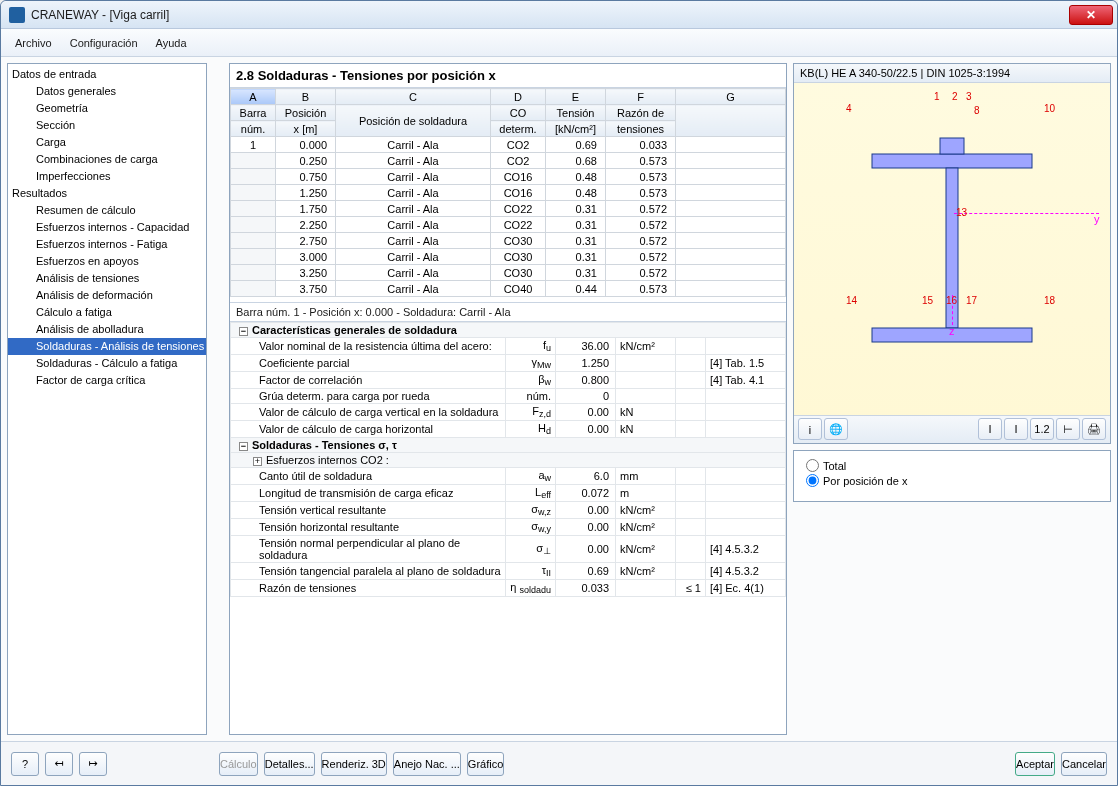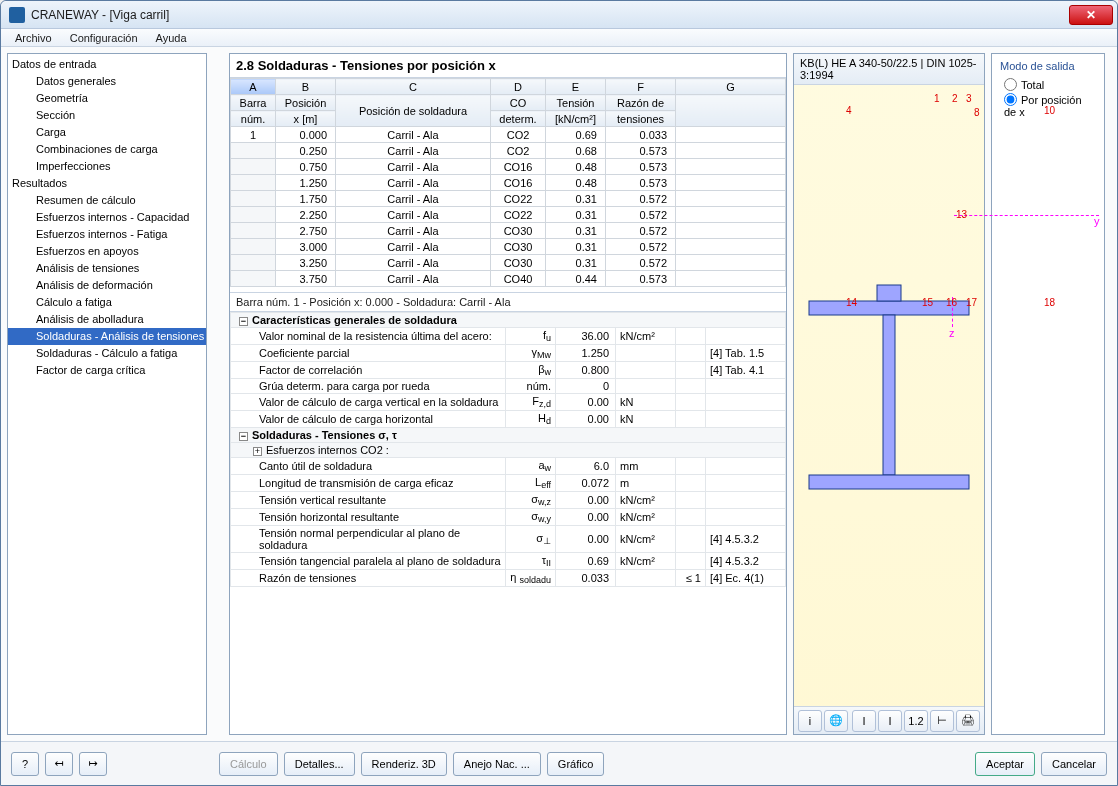--- a/index.html
+++ b/index.html
@@ -2,21 +2,21 @@
 <html><head>
 <meta charset="utf-8">
 <style>
 * { box-sizing: border-box; margin: 0; padding: 0; font-family: "Segoe UI", Tahoma, sans-serif; font-size: 11px; }
 body { background: #f0f0f0; width: 1118px; height: 786px; overflow: hidden; }
 .window { width: 1118px; height: 786px; background: #fff; border: 1px solid #5a7aa0; border-radius: 6px 6px 0 0; display: flex; flex-direction: column; }
 .titlebar { height: 28px; background: linear-gradient(#eef4fb, #d6e4f3); border-radius: 6px 6px 0 0; display: flex; align-items: center; padding: 0 4px; border-bottom: 1px solid #b8c8dd; }
 .titlebar .icon-app { width:16px; height:16px; margin:0 6px 0 4px; background:#2060a0; border-radius:2px; }
 .titlebar .title { flex:1; color:#1a1a1a; font-size:12px; }
 .titlebar .close { width:44px; height:20px; background: linear-gradient(#e67,#c11); border:1px solid #a00; border-radius:3px; color:#fff; text-align:center; line-height:18px; font-weight:bold; font-size:12px; }
-.menubar { height:18px; background: linear-gradient(#fafcfe,#eaf0f8); border-bottom:1px solid #c9d4e2; display:flex; align-items:center; padding:0 6px; gap:2px;}
+.menubar { height:28px; background: linear-gradient(#fafcfe,#eaf0f8); border-bottom:1px solid #c9d4e2; display:flex; align-items:center; padding:0 6px; gap:2px;}
 .menubar .mitem { padding:2px 8px; color:#1a1a1a; }
 .content { flex:1; display:flex; padding:6px; gap:22px; background:#fafbfc; }
 .tree { width:200px; background:#fff; border:1px solid #8ea4bd; overflow:auto; padding:2px 0; }
 .tree .node { padding:1px 4px 1px 12px; white-space:nowrap; cursor:default; line-height:15px;}
 .tree .node.sub { padding-left:28px; }
 .tree .node.sel { background:#316ac5; color:#fff; }
 .tree .root { font-weight:normal; padding-left:4px;}
 .main { flex:1; display:flex; gap:6px; min-width:0;}
 .center { flex:1; display:flex; flex-direction:column; min-width:0; border:1px solid #8ea4bd; background:#fff;}
 .sect-title { font-weight:bold; padding:4px 6px; font-size:13px; }
@@ -31,33 +31,33 @@
 table.props-t { border-collapse:collapse; width:100%; }
 table.props-t td { border:1px solid #e2e6ea; padding:1px 4px; height:15px; font-size:11px;}
 table.props-t td.lbl { padding-left:28px; }
 table.props-t td.hdr { font-weight:bold; background:#f5f7f9; padding-left:8px;}
 table.props-t td.sym { width:50px;text-align:right; }
 table.props-t td.val { width:60px; text-align:right; padding-right:6px;}
 table.props-t td.unit { width:60px; }
 table.props-t td.limit { width:30px; text-align:right;}
 table.props-t td.ref { width:80px; }
 .expander { display:inline-block; width:9px; height:9px; border:1px solid #888; text-align:center; line-height:7px; font-size:9px; margin-right:4px; background:#fff;}
-.right { width:318px; display:flex; flex-direction:row; gap:6px; }
+.right { width:318px; display:flex; flex-direction:column; gap:6px; }
 .viewer { flex:1; border:1px solid #8ea4bd; background: linear-gradient(#fffbe0, #fff8d4); display:flex; flex-direction:column;}
 .viewer-title { padding:3px 6px; background: linear-gradient(#f5f8fb,#e4ecf5); border-bottom:1px solid #c9d4e2; font-size:11px;}
 .viewer-canvas { flex:1; position:relative; }
 .viewer-tools { height:28px; background: linear-gradient(#f5f8fb,#e4ecf5); border-top:1px solid #c9d4e2; display:flex; align-items:center; padding:0 4px; gap:2px;}
 .tbtn { width:24px; height:22px; border:1px solid #b0c0d8; border-radius:3px; background:linear-gradient(#fefefe,#e8eef6); display:flex; align-items:center; justify-content:center; font-size:11px;}
 .outmode { border:1px solid #8ea4bd; background:#fff; padding:6px 8px 12px 8px;}
 .outmode .group-title { color:#2a5295; margin-bottom:6px;}
 .outmode label { display:block; margin:2px 0 2px 4px;}
 .outmode input[type=radio]{ margin-right:4px; vertical-align:-2px;}
 .footer { height:44px; border-top:1px solid #c9d4e2; background:#f4f6f9; display:flex; align-items:center; padding:0 10px; gap:6px;}
 .footer .spacer { flex:1; }
-.btn { height:24px; padding:0 10px; border:1px solid #8ea4bd; border-radius:3px; background:linear-gradient(#fefefe,#e6eef8); font-size:11px;}
+.btn { height:24px; padding:0 0; border:1px solid #8ea4bd; border-radius:3px; background:linear-gradient(#fefefe,#e6eef8); font-size:11px;}
 .btn.disabled { color:#999; }
 .btn.sm { width:28px; padding:0; }
 .ibeam { position:absolute; left:50%; top:50%; transform:translate(-50%,-50%);}
 .redtxt { position:absolute; color:#d00; font-size:10px;}
 .axis-y { position:absolute; color:#f0f; font-size:11px;}
 .axis-line { position:absolute; border-top:1px dashed #f0f;}
 .axis-line-v { position:absolute; border-left:1px dashed #f0f;}
 sub { font-size:9px; vertical-align:-2px;}
 </style>
 </head>
@@ -391,21 +391,20 @@
             <div class="tbtn">🌐</div>
             <div style="flex:1"></div>
             <div class="tbtn">I</div>
             <div class="tbtn">I</div>
             <div class="tbtn">1.2</div>
             <div class="tbtn">⊢</div>
             <div class="tbtn">🖨</div>
           </div>
         </div>
         <div class="outmode">
-          <div class="group-title">Modo de salida</div>
           <label><input type="radio" name="om" style=""><span>Total</span></label>
           <label><input type="radio" name="om" checked="" style=""><span>Por posición de x</span></label>
         </div>
         <div style="flex:0.6"></div>
       </div>
     </div>
   </div>
 
   <div class="footer">
     <button class="btn sm">?</button>

